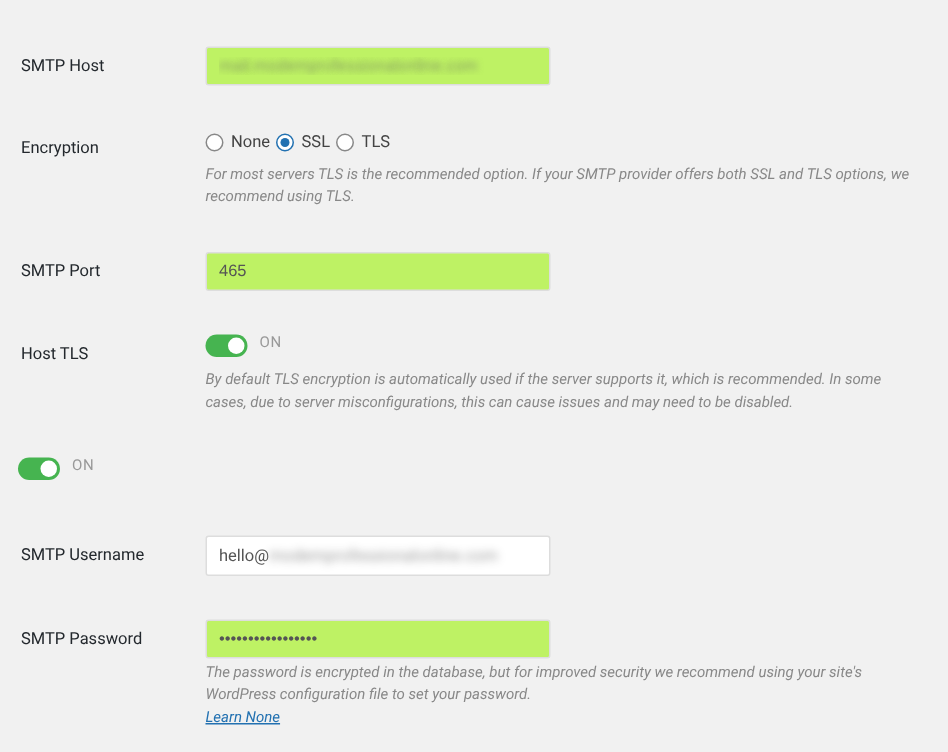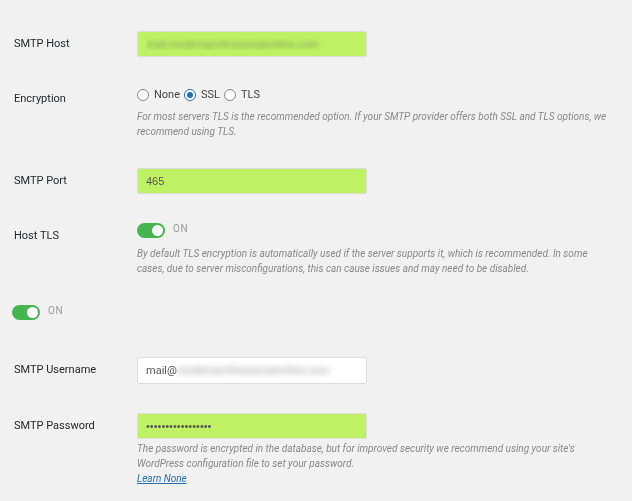--- a/index.html
+++ b/index.html
@@ -199,21 +199,21 @@
           </div>
           <span class="toggle-label">ON</span>
         </div>
       </div>
     </div>
 
     <div class="form-row">
       <div class="row-label">SMTP Username</div>
       <div class="row-field">
         <div style="border:1px solid #ddd;background:#fff;padding:6px 8px;font-size:11px;color:#555;width:230px;border-radius:2px;display:inline-flex;">
-          <span>mail@</span>
+          <span>hello@</span>
             <span class="blur-partial">modemprofessionalonline.com</span>
         </div>
       </div>
     </div>
 
     <div class="form-row">
       <div class="row-label">SMTP Password</div>
       <div class="row-field">
         <input type="password" value="•••••••••••••••••" style="">
         <div class="description">The password is encrypted in the database, but for improved security we recommend using your site's WordPress configuration file to set your password.</div>

